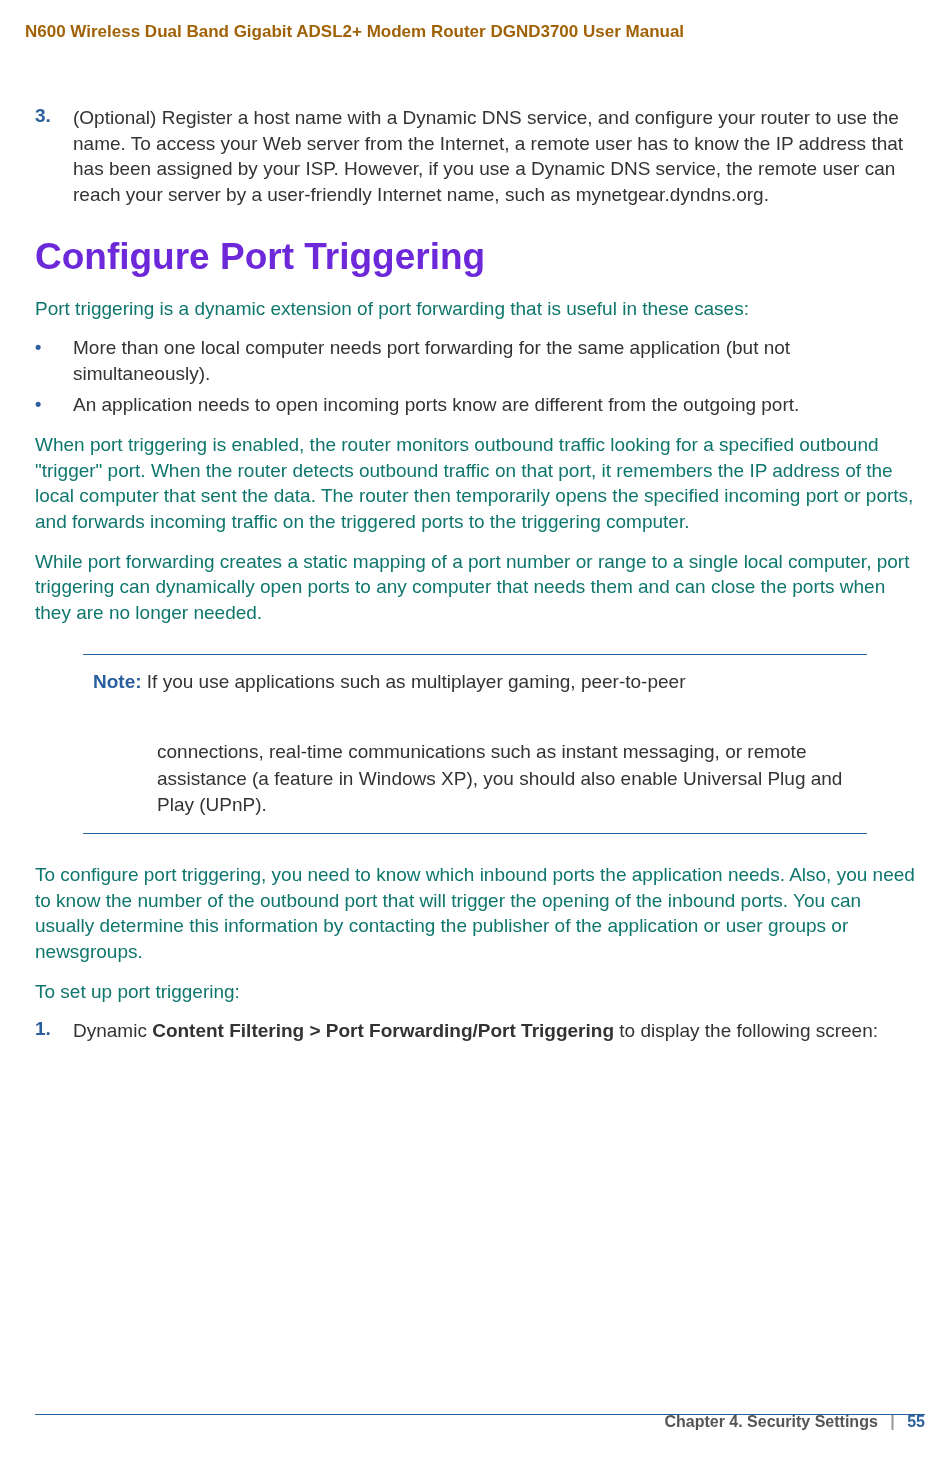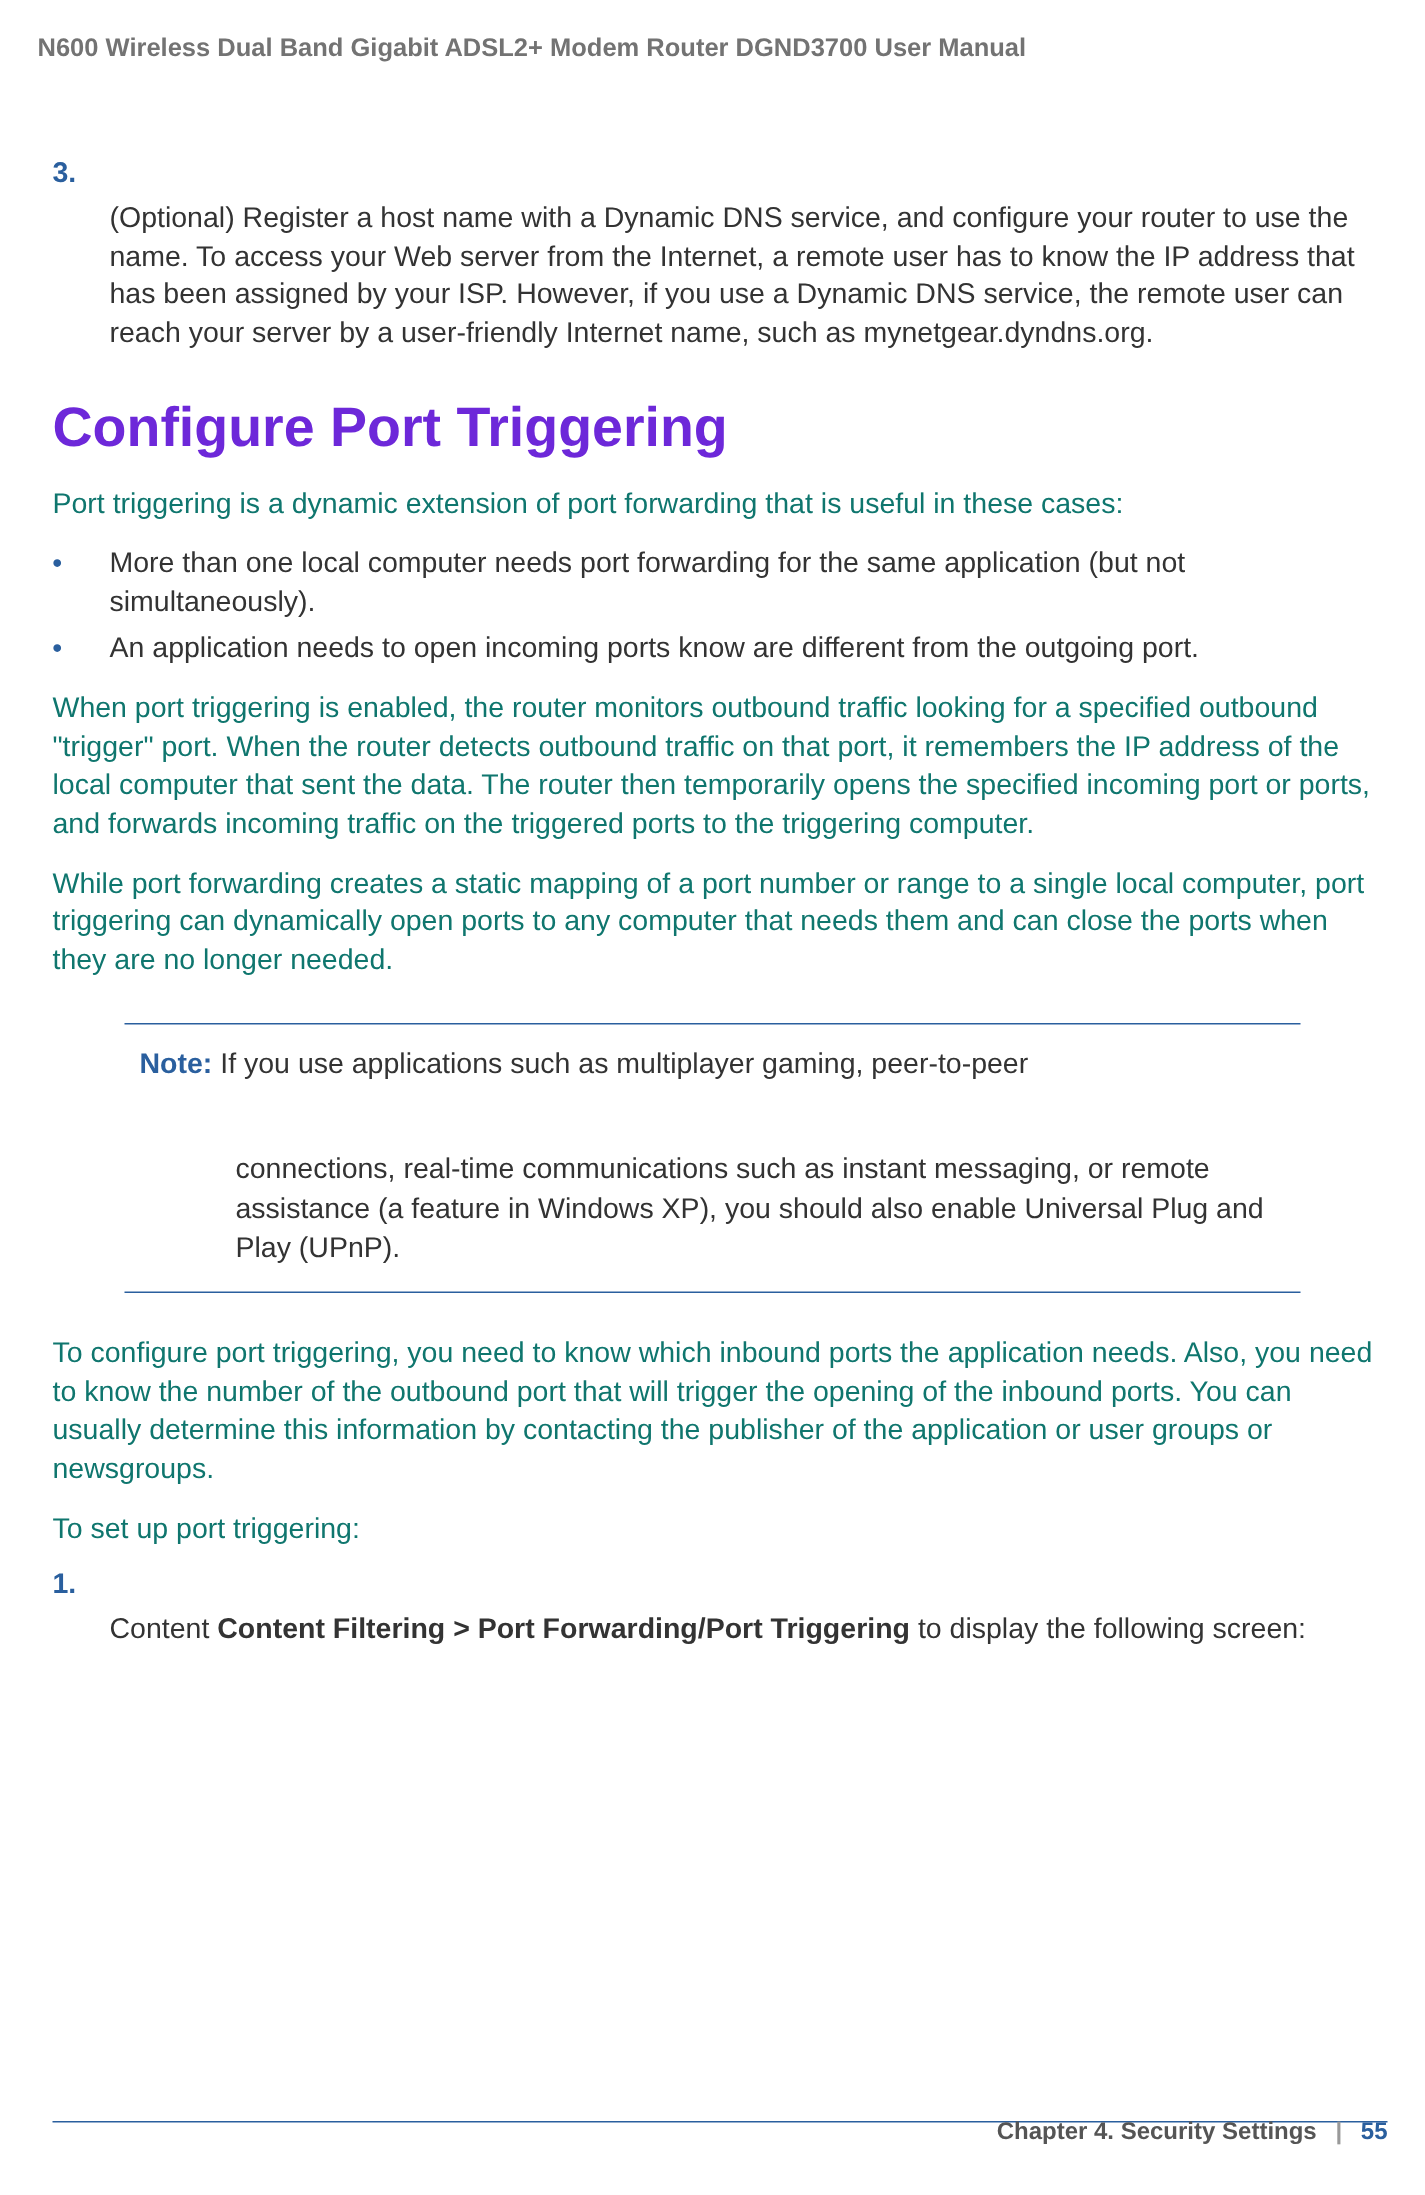--- a/index.html
+++ b/index.html
@@ -14,21 +14,21 @@
       height: 1463px;
       position: relative;
       color: #333333;
     }
     .header {
       position: absolute;
       top: 22px;
       left: 25px;
       font-size: 17px;
       font-weight: bold;
-      color: #737373;
+      color: #a16207;
     }
     .content {
       position: absolute;
       top: 105px;
       left: 35px;
       right: 35px;
     }
     .numbered-item {
       display: flex;
       margin-bottom: 28px;
@@ -37,21 +37,20 @@
       color: #2a5f9e;
       font-weight: bold;
       font-size: 19px;
       width: 38px;
       flex-shrink: 0;
     }
     .numbered-item .num-body {
       font-size: 19px;
       line-height: 1.35;
       color: #333333;
-      margin-top: 28px;
     }
     .numbered-item .num-body .bold {
       font-weight: bold;
     }
     .section-heading {
       font-size: 37px;
       font-weight: bold;
       color: #6d28d9;
       margin-bottom: 18px;
       margin-top: 8px;
@@ -167,21 +166,21 @@
     </div>
   </div>
 
   <p class="para">To configure port triggering, you need to know which inbound ports the application needs. Also, you need to know the number of the outbound port that will trigger the opening of the inbound ports. You can usually determine this information by contacting the publisher of the application or user groups or newsgroups.</p>
 
   <p class="para">To set up port triggering:</p>
 
   <div class="numbered-item">
     <div class="num">1.</div>
     <div class="num-body">
-      <span>Content </span><span class="bold">Content Filtering &gt; Port Forwarding/Port Triggering</span><span> to display the following screen:</span>
+      <span>Dynamic </span><span class="bold">Content Filtering &gt; Port Forwarding/Port Triggering</span><span> to display the following screen:</span>
     </div>
   </div>
 
 </div>
 
 <div class="footer-rule"></div>
 
 <div class="footer">
   <span>Chapter 4.  Security Settings</span>
   <span class="sep">|</span>

